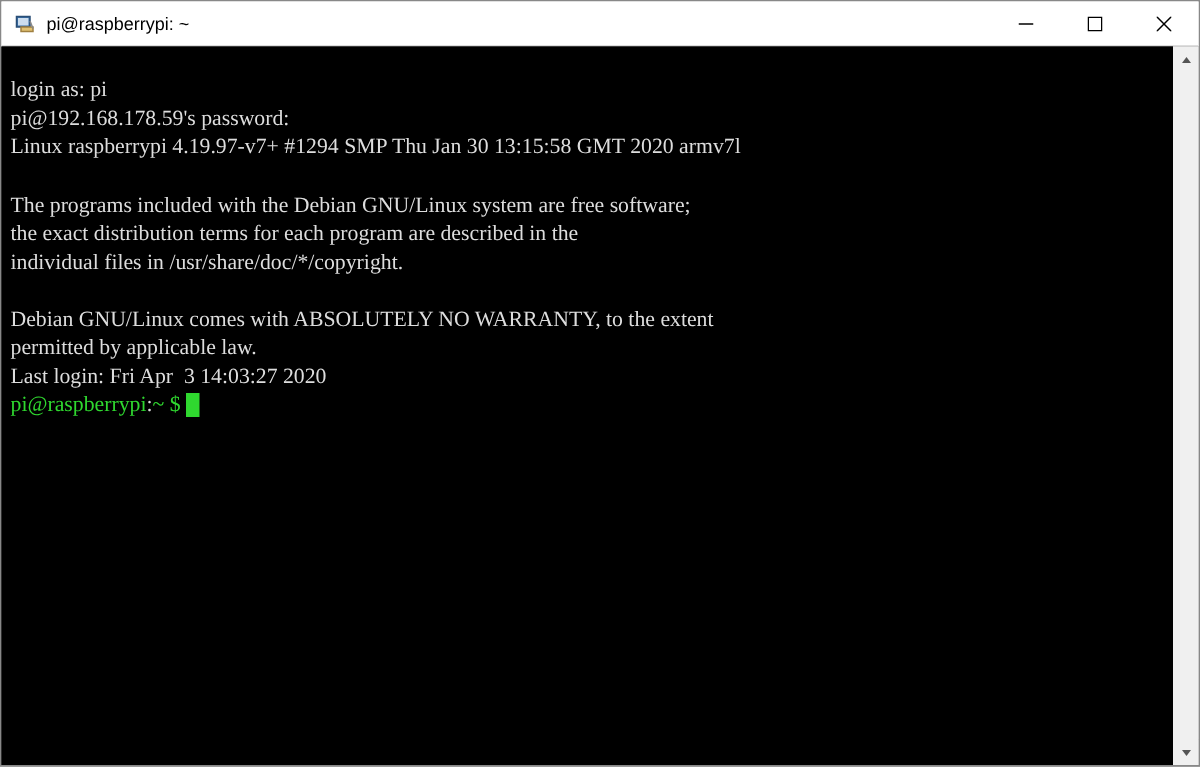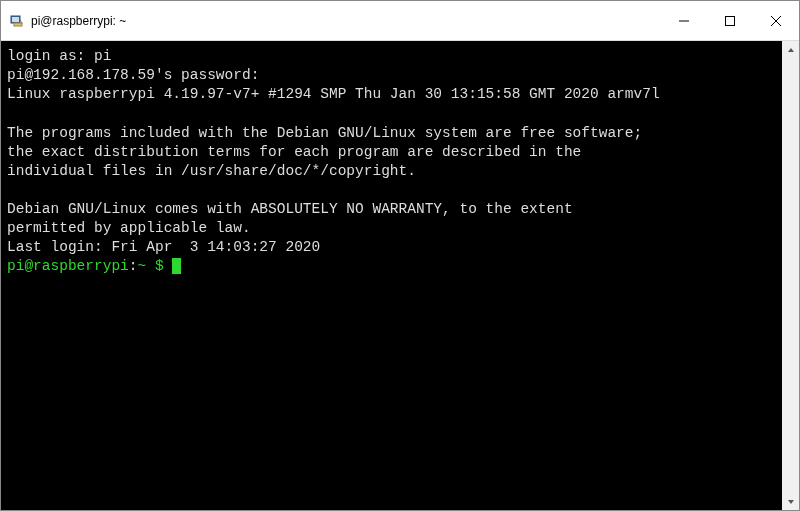--- a/index.html
+++ b/index.html
@@ -1,26 +1,26 @@
 <!DOCTYPE html>
 <html><head>
   <meta charset="utf-8">
   <style>
     * { box-sizing: border-box; margin: 0; padding: 0; }
     body { font-family: "Segoe UI", Tahoma, sans-serif; background: #fff; width: 800px; height: 511px; overflow: hidden; }
     .window { width: 800px; height: 511px; border: 1px solid #888; display: flex; flex-direction: column; background: #fff; }
-    .titlebar { height: 40px; background: #fff; display: flex; align-items: center; border-bottom: 1px solid #ddd; }
+    .titlebar { height: 30px; background: #fff; display: flex; align-items: center; border-bottom: 1px solid #ddd; }
     .titlebar .icon { width: 16px; height: 16px; margin-left: 8px; margin-right: 6px; display: flex; align-items: center; justify-content: center; }
     .titlebar .title { font-size: 12px; color: #000; flex: 0 0 auto; }
     .titlebar .spacer { flex: 1 1 auto; }
     .win-btns { display: flex; align-items: stretch; height: 100%; }
     .win-btn { width: 46px; display: flex; align-items: center; justify-content: center; cursor: pointer; }
     .win-btn svg { width: 10px; height: 10px; }
     .terminal-wrap { flex: 1 1 auto; display: flex; background: #000; }
-    .terminal { flex: 1 1 auto; background: #000; color: #ddd; font-family: Liberation Mono, monospace; font-size: 14.5px; line-height: 1.32; padding: 6px 2px 6px 6px; white-space: pre; overflow: hidden; }
+    .terminal { flex: 1 1 auto; background: #000; color: #ddd; font-family: Liberation Serif, serif; font-size: 14.5px; line-height: 1.32; padding: 20px 2px 6px 6px; white-space: pre; overflow: hidden; }
     .green { color: #2fd82f; }
     .cursor { display: inline-block; width: 9px; height: 16px; background: #2fd82f; vertical-align: text-bottom; }
     .scrollbar { width: 17px; background: #f0f0f0; position: relative; }
     .sb-arrow { width: 17px; height: 17px; background: #f0f0f0; display: flex; align-items: center; justify-content: center; cursor: pointer; }
     .sb-arrow.up { position: absolute; top: 0; }
     .sb-arrow.down { position: absolute; bottom: 0; }
     .sb-arrow svg { width: 8px; height: 8px; fill: #555; }
     .sb-track { position: absolute; top: 17px; bottom: 17px; left: 0; right: 0; background: #f0f0f0; }
   </style>
 </head>

